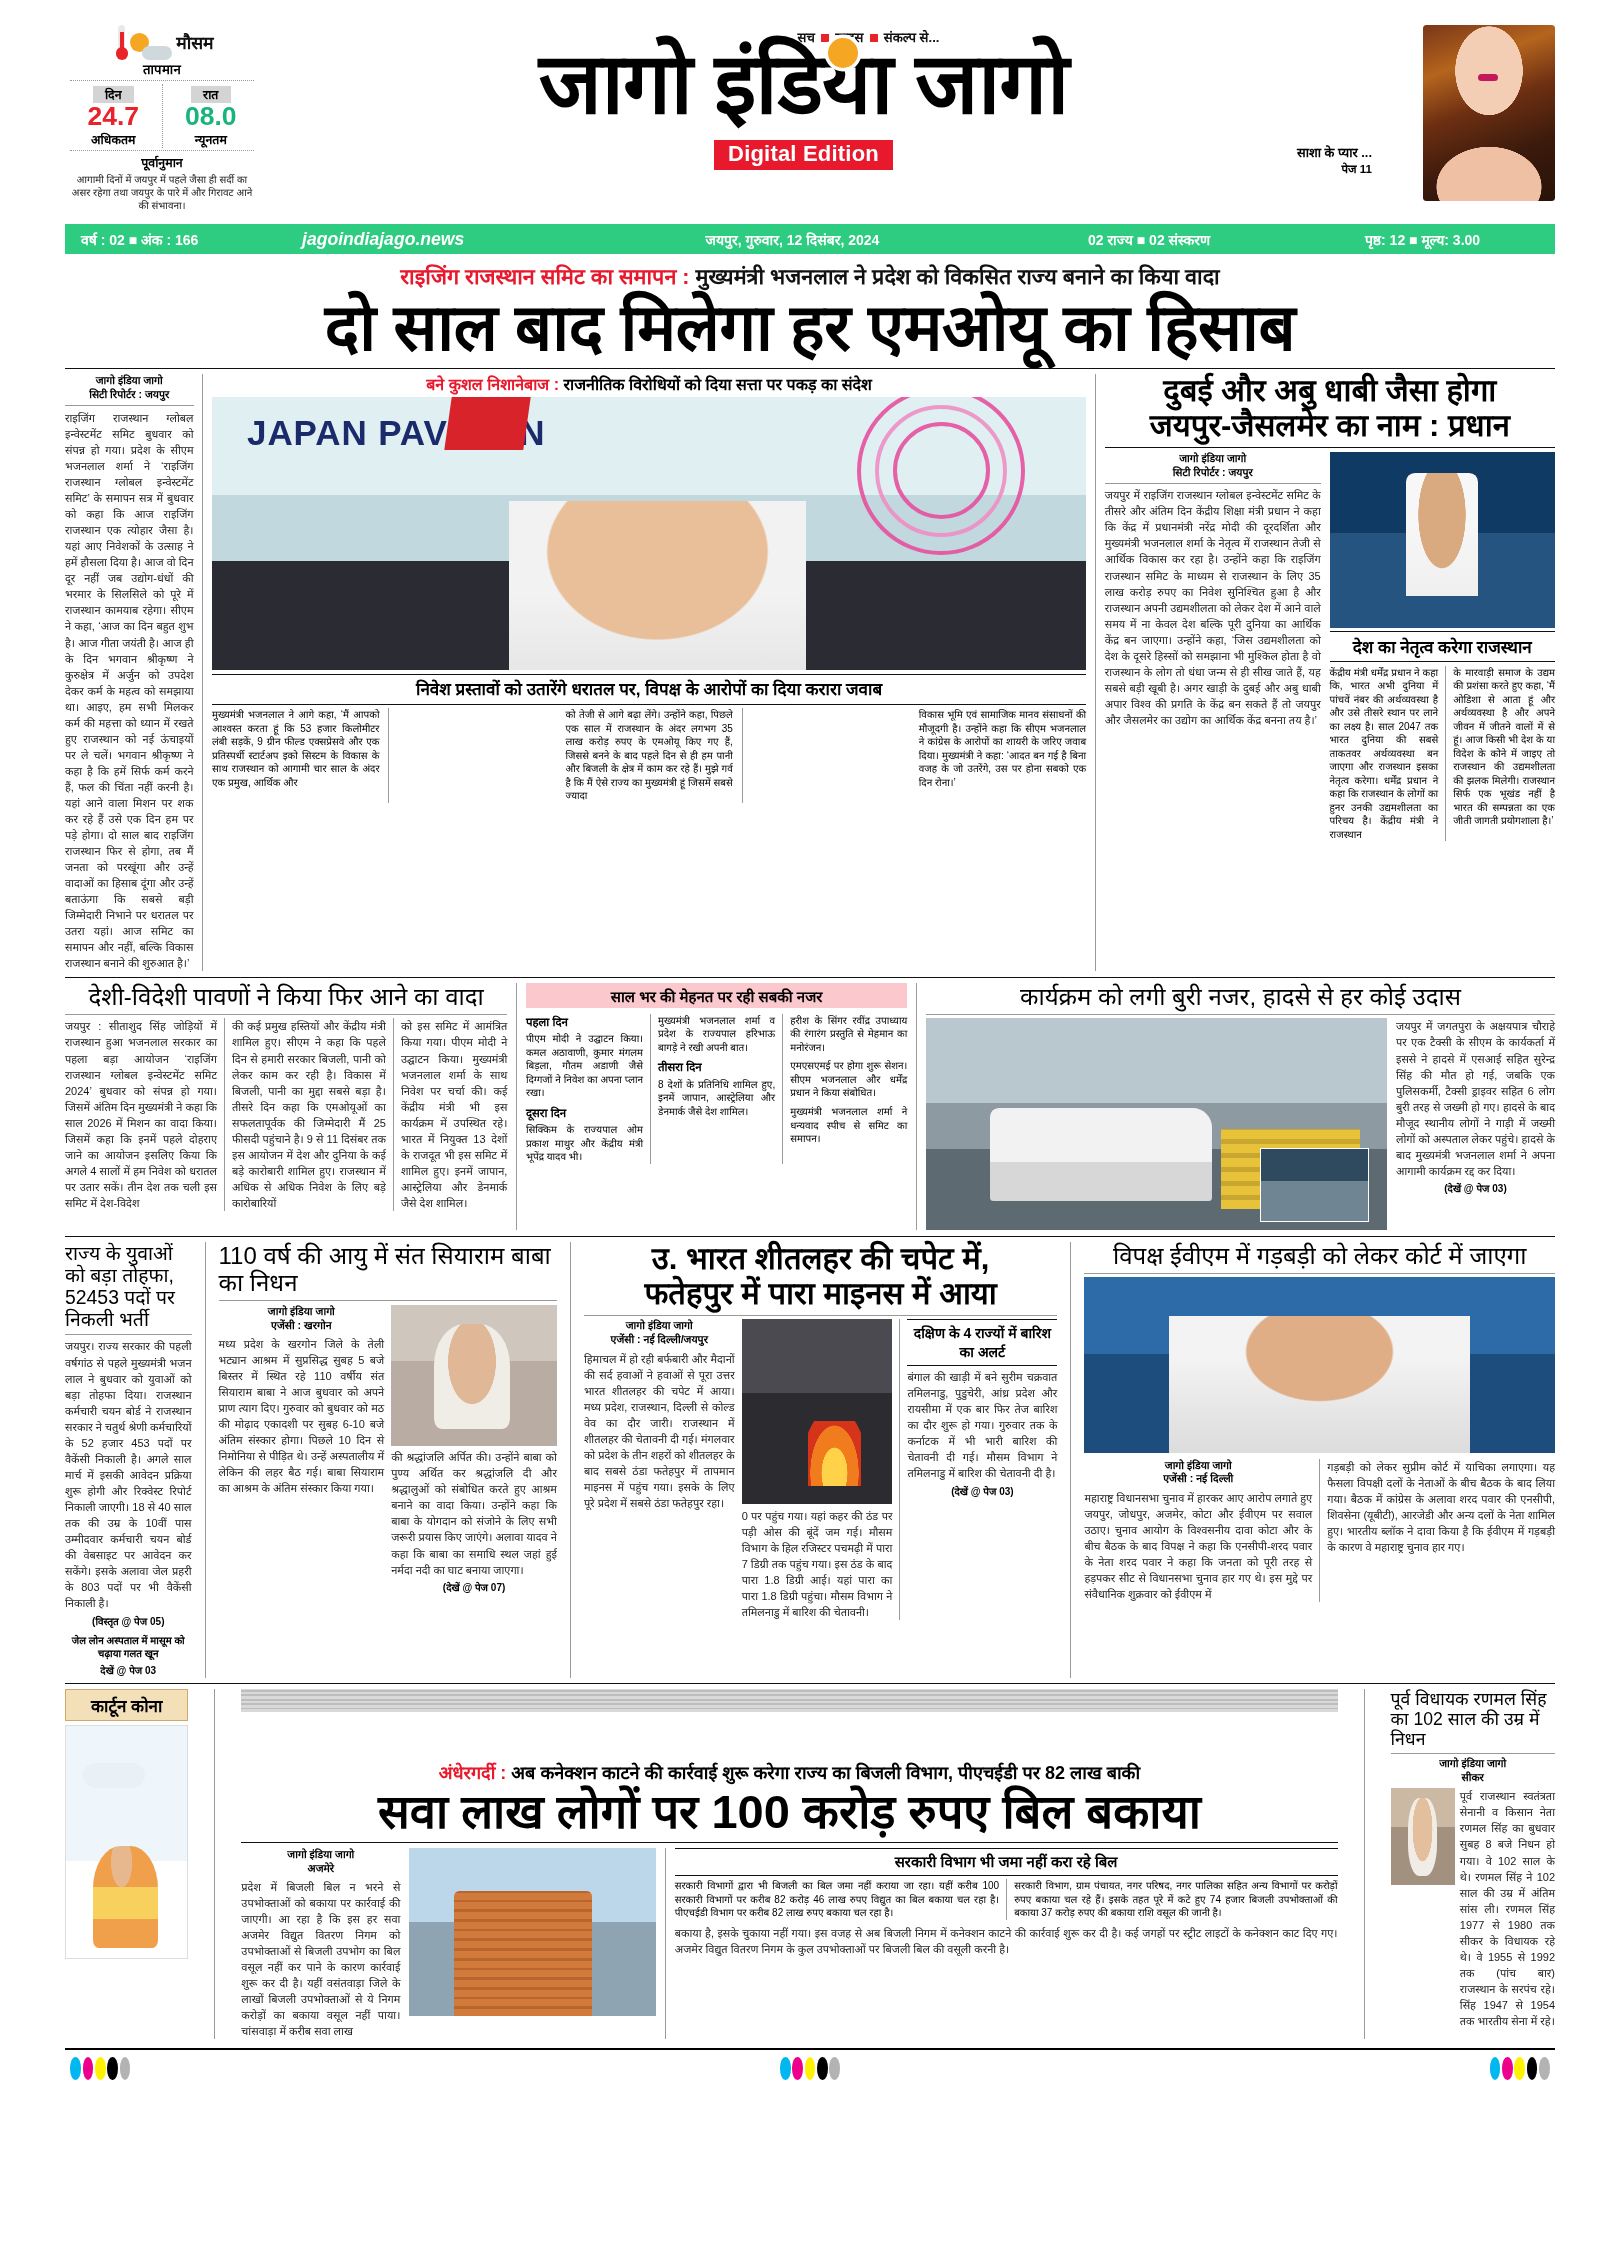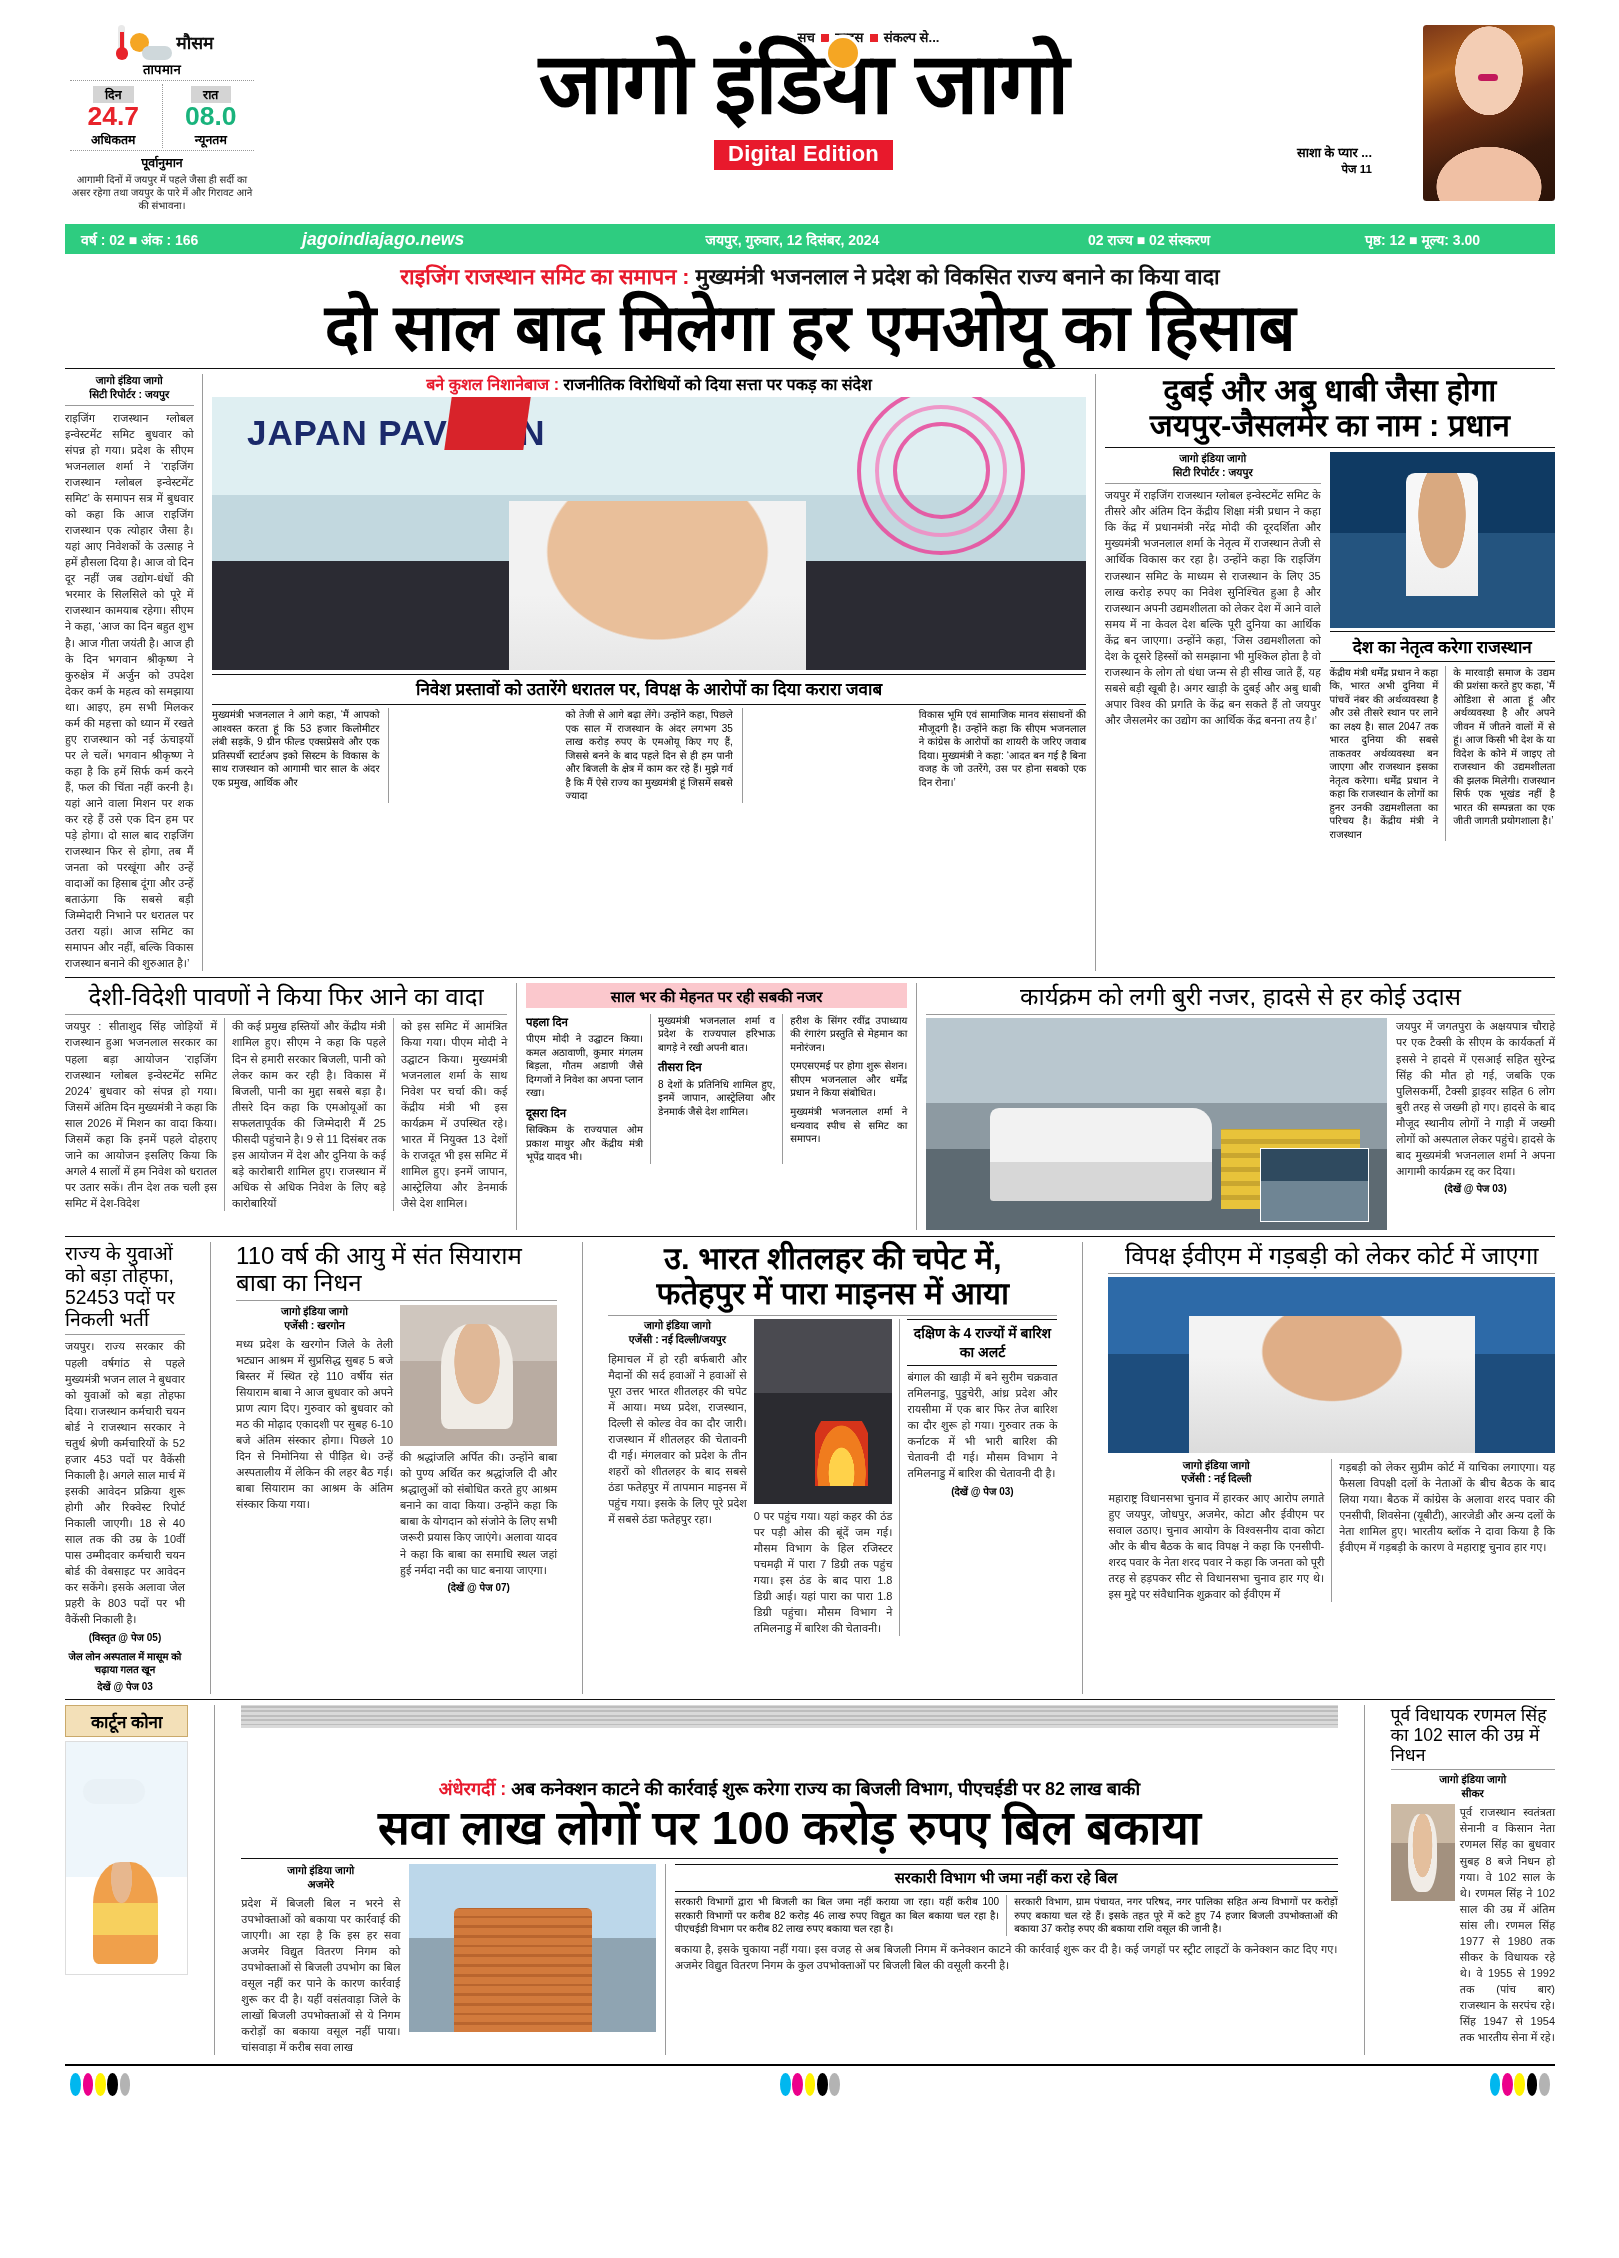--- a/index.html
+++ b/index.html
@@ -196,21 +196,21 @@
     position:relative; overflow:hidden;
   }
   .car { position:absolute; left: 14%; bottom: 14%; width: 48%; height: 44%;
     background: linear-gradient(180deg,#f2f2f2 0 58%, #d7d7d7 58% 100%); border-radius: 8.8px 19.4px 3.5px 3.5px; }
   .rail { position:absolute; right: 6%; bottom: 10%; width: 30%; height: 38%;
     background: repeating-linear-gradient(0deg,#e8c33a 0 8.8px,#c9a62f 8.8px 14px); }
   .inset { position:absolute; right: 4%; bottom: 4%; width: 109px; height: 74px;
     background: linear-gradient(180deg,#2f4a5f 0 45%, #6f8594 45% 100%); border: 1.8px solid #fff; }
 
   
-  .sec3 { display:flex; gap: 25px; margin-top: 5.3px; }
+  .sec3 { display:flex; gap: 13px; margin-top: 5.3px; }
   .s3-c1 { width: 132px; }
   .s3-c2 { width: 353px; }
   .s3-c3 { width: 494px; }
   .s3-c4 { width: 491px; }
   .head-med { font-size: 24px; font-weight: 400; line-height: 1.14; }
   .head-lg  { font-size: 31px; font-weight: 900; line-height: 1.12; }
   .saint-photo { width: 100%; height: 141px;
     background: linear-gradient(180deg,#cfc6be 0 40%, #b9aca2 40% 100%); position:relative; }
   .saint-photo::after{ content:""; position:absolute; left:26%; top:14%; width:46%; height:74%;
     background: radial-gradient(ellipse at 50% 36%, #e0b897 0 44%, transparent 45%), #f0ece6; border-radius: 40% 40% 10% 10%; }

